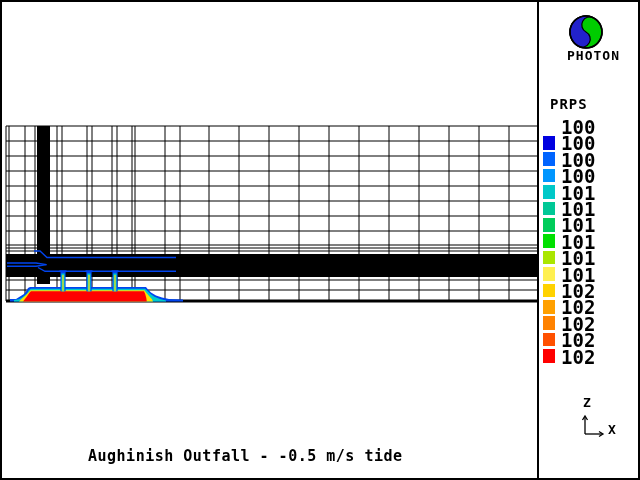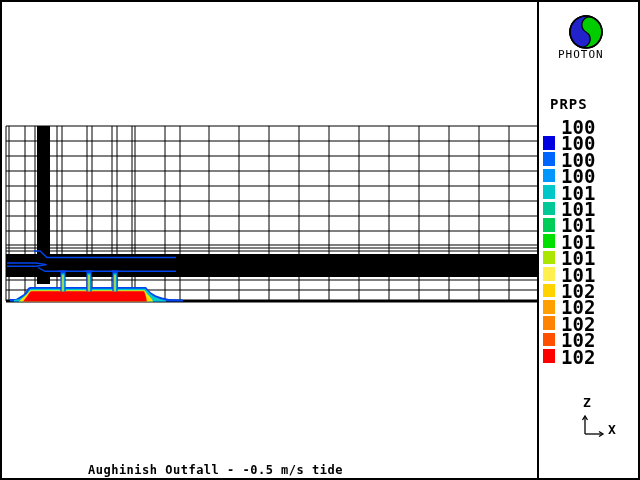--- a/index.html
+++ b/index.html
@@ -4,28 +4,28 @@
 <style>
   html,body{margin:0;padding:0;background:#888;}
   .window{
     position:relative;width:640px;height:480px;background:#ffffff;
     border:2px solid #000;box-sizing:border-box;overflow:hidden;
     font-family:"DejaVu Sans Mono","Liberation Mono",monospace;color:#000;
   }
   #plot{position:absolute;left:0;top:0;width:636px;height:476px;}
   .legend-panel{position:absolute;left:535px;top:0;width:101px;height:476px;background:#fff;border-left:2px solid #000;}
   .logo{position:absolute;left:28px;top:11px;width:38px;height:38px;}
-  .photon-label{position:absolute;left:19px;top:46px;font-size:11px;font-weight:normal;letter-spacing:1px;}
+  .photon-label{position:absolute;left:28px;top:46px;font-size:13px;font-weight:bold;letter-spacing:1px;}
   .legend-title{position:absolute;left:11px;top:94px;font-size:14px;font-weight:bold;letter-spacing:1px;text-align:right;}
   .legend-swatch{position:absolute;left:4px;width:12px;height:13.5px;}
   .legend-label{position:absolute;left:22px;width:34px;font-size:19px;font-weight:bold;line-height:14px;}
   .axis-z{position:absolute;left:44px;top:393px;font-size:13px;font-weight:bold;}
   .axis-x{position:absolute;left:69px;top:420px;font-size:13px;font-weight:bold;}
   .axis-arrows{position:absolute;left:36px;top:408px;width:34px;height:28px;}
-  .caption{position:absolute;left:86px;top:461px;font-size:12px;font-weight:bold;letter-spacing:0.5px;white-space:pre;}
+  .caption{position:absolute;left:86px;top:445px;font-size:15px;font-weight:bold;letter-spacing:0.5px;white-space:pre;}
 </style>
 </head>
 <body>
 
 <div class="window">
 
   <svg id="plot" viewBox="0 0 636 476">
       <line x1="4" y1="124" x2="4" y2="299" stroke="#000000" stroke-width="1"></line>
       <line x1="7" y1="124" x2="7" y2="299" stroke="#000000" stroke-width="1"></line>
       <line x1="23" y1="124" x2="23" y2="299" stroke="#000000" stroke-width="1"></line>

